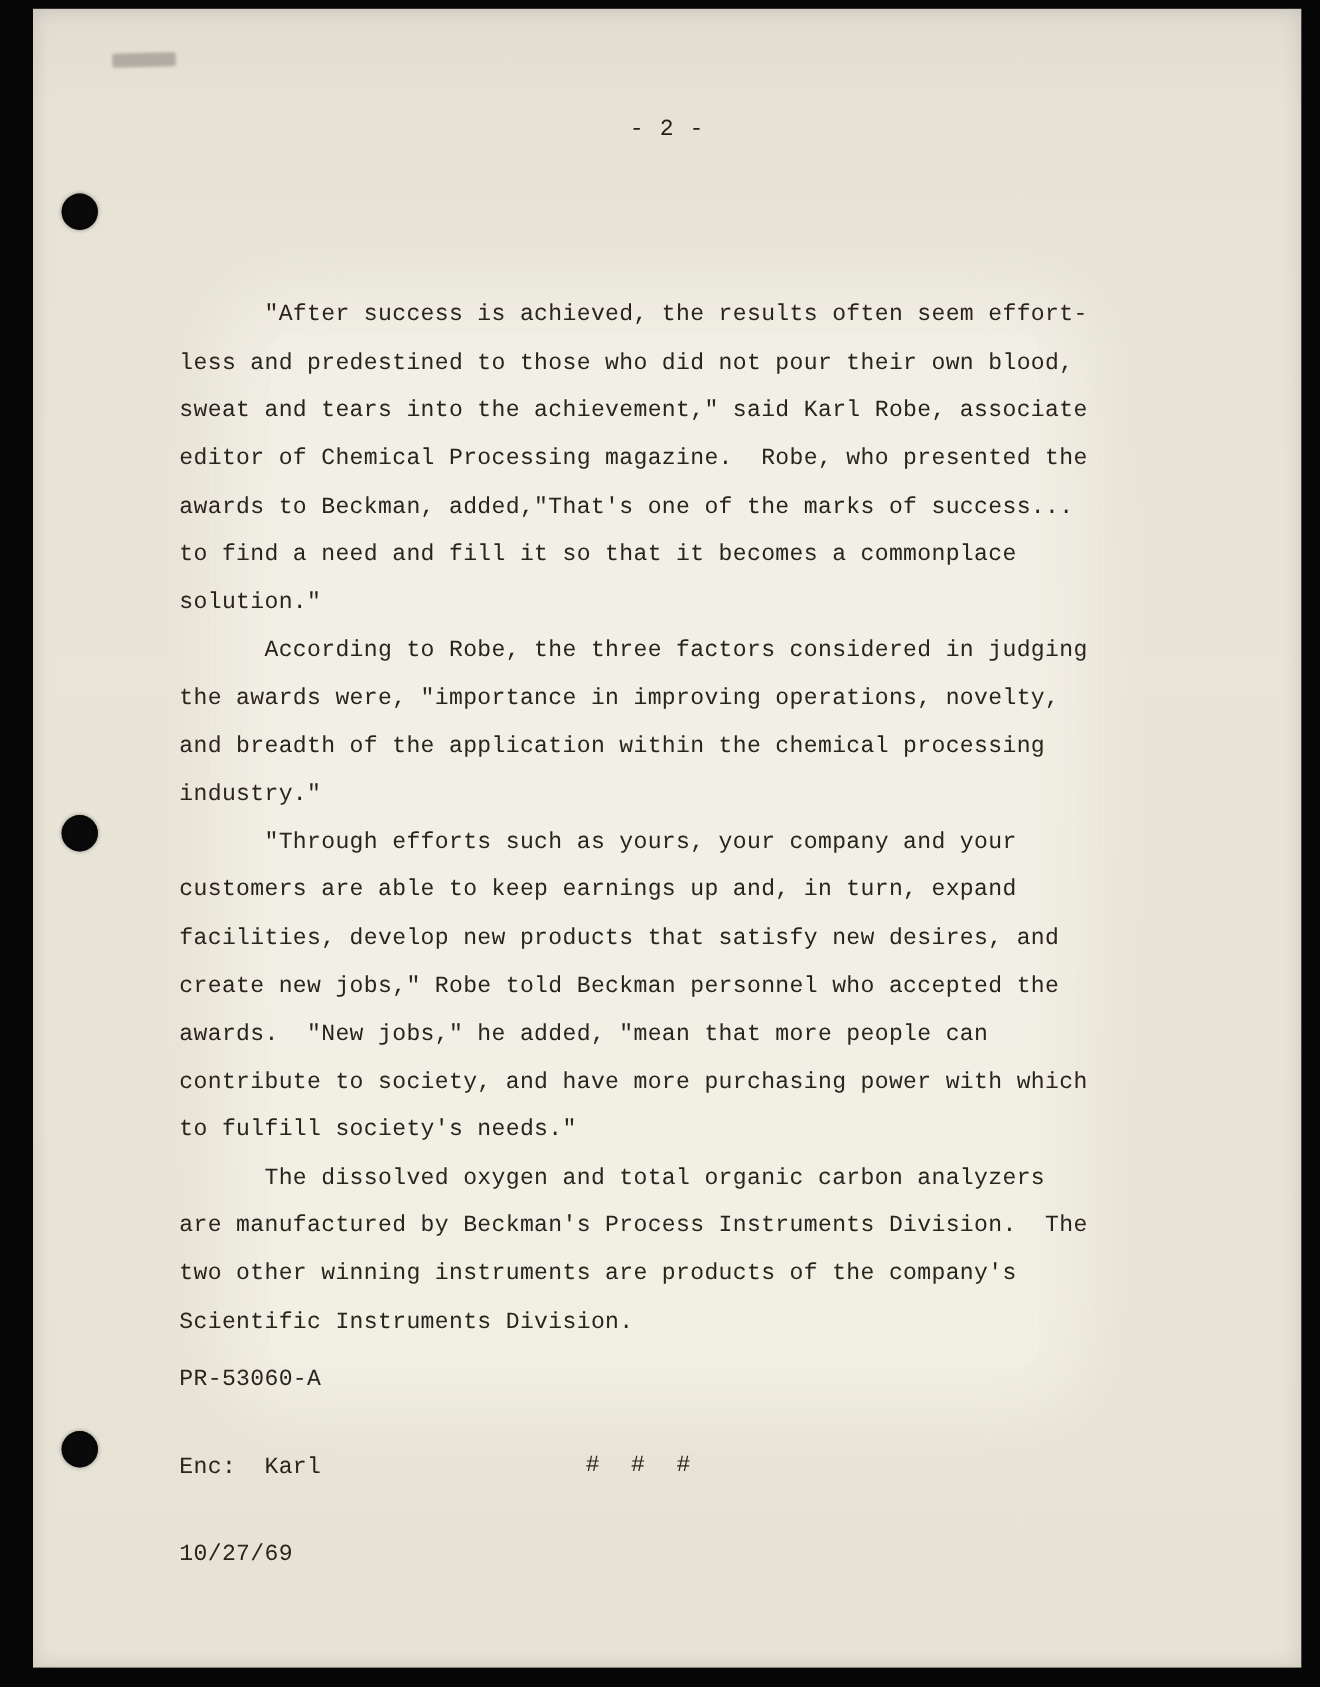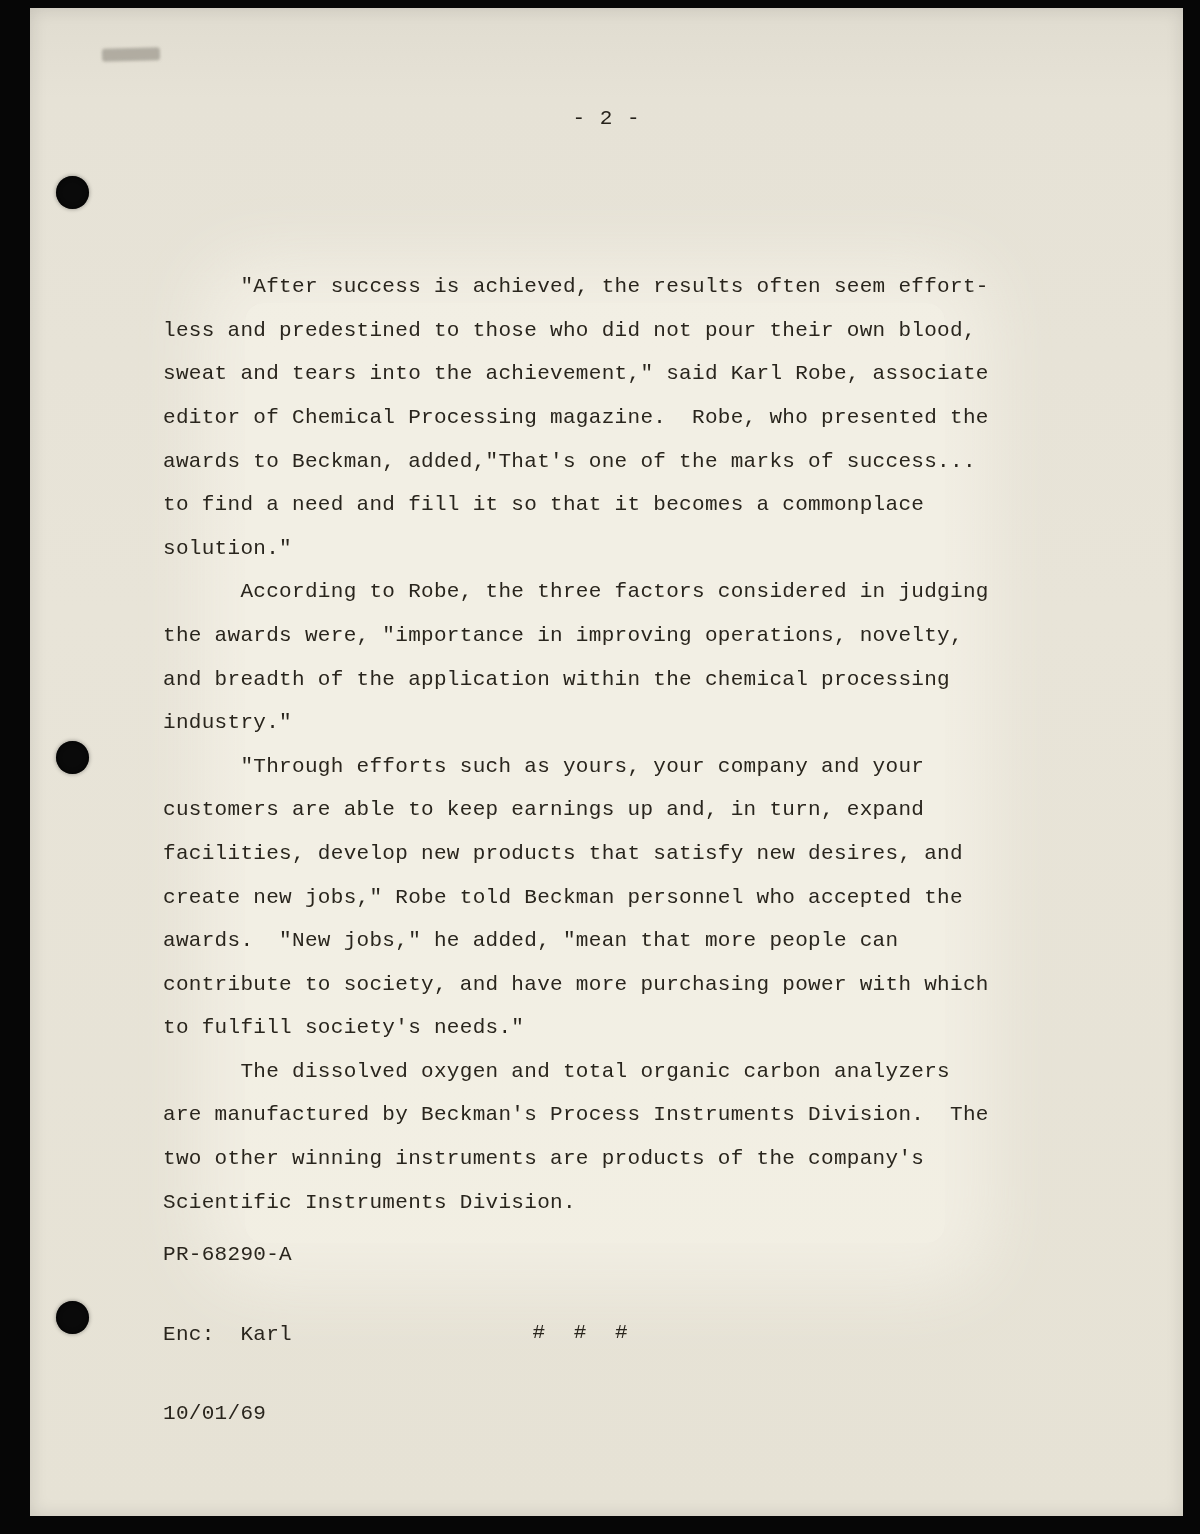--- a/index.html
+++ b/index.html
@@ -113,19 +113,19 @@
     <div class="hole h3"></div>
 
     <div class="page-number">- 2 -</div>
 
     <div class="text-col">
       <div><div class="line">      "After success is achieved, the results often seem effort-</div><div class="line">less and predestined to those who did not pour their own blood,</div><div class="line">sweat and tears into the achievement," said Karl Robe, associate</div><div class="line">editor of Chemical Processing magazine.  Robe, who presented the</div><div class="line">awards to Beckman, added,"That's one of the marks of success...</div><div class="line">to find a need and fill it so that it becomes a commonplace</div><div class="line">solution."</div><div class="line">      According to Robe, the three factors considered in judging</div><div class="line">the awards were, "importance in improving operations, novelty,</div><div class="line">and breadth of the application within the chemical processing</div><div class="line">industry."</div><div class="line">      "Through efforts such as yours, your company and your</div><div class="line">customers are able to keep earnings up and, in turn, expand</div><div class="line">facilities, develop new products that satisfy new desires, and</div><div class="line">create new jobs," Robe told Beckman personnel who accepted the</div><div class="line">awards.  "New jobs," he added, "mean that more people can</div><div class="line">contribute to society, and have more purchasing power with which</div><div class="line">to fulfill society's needs."</div><div class="line">      The dissolved oxygen and total organic carbon analyzers</div><div class="line">are manufactured by Beckman's Process Instruments Division.  The</div><div class="line">two other winning instruments are products of the company's</div><div class="line">Scientific Instruments Division.</div></div>
       <div class="end-marks"># # #</div>
     </div>
 
     <div class="footer-block">
-      <div>PR-68290-A</div>
+      <div>PR-53060-A</div>
       <div>Enc:  Karl</div>
-      <div>10/01/69</div>
+      <div>10/27/69</div>
     </div>
 
   </div>
 </div>
 
 </body></html>

